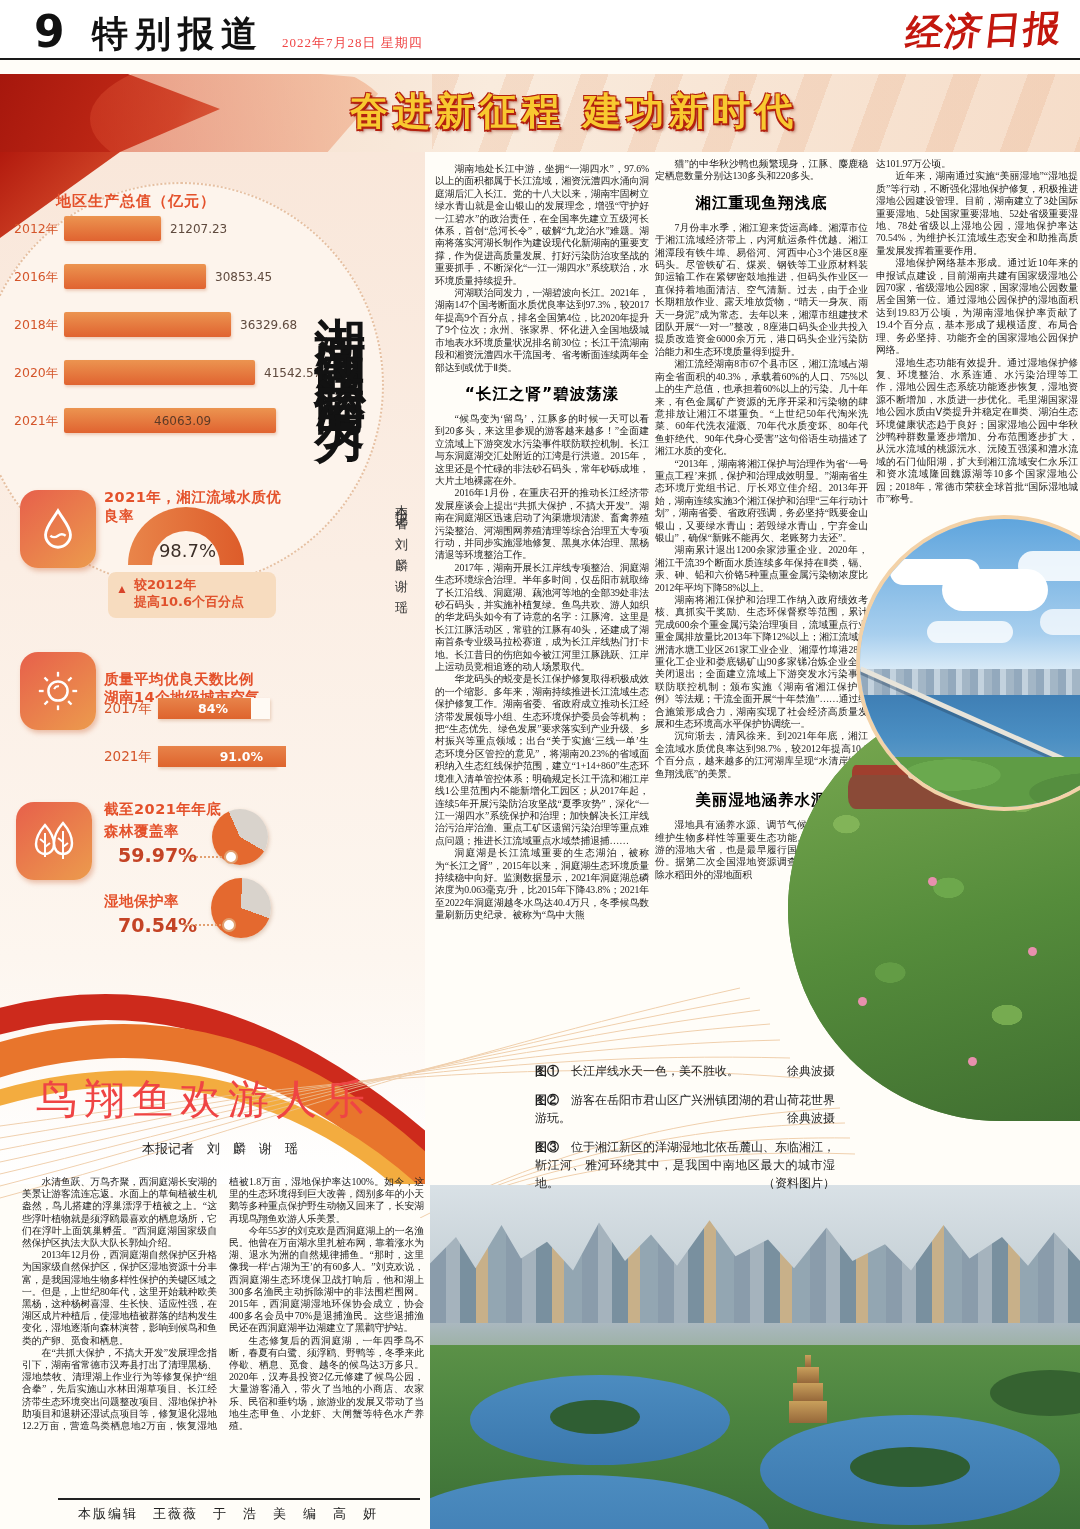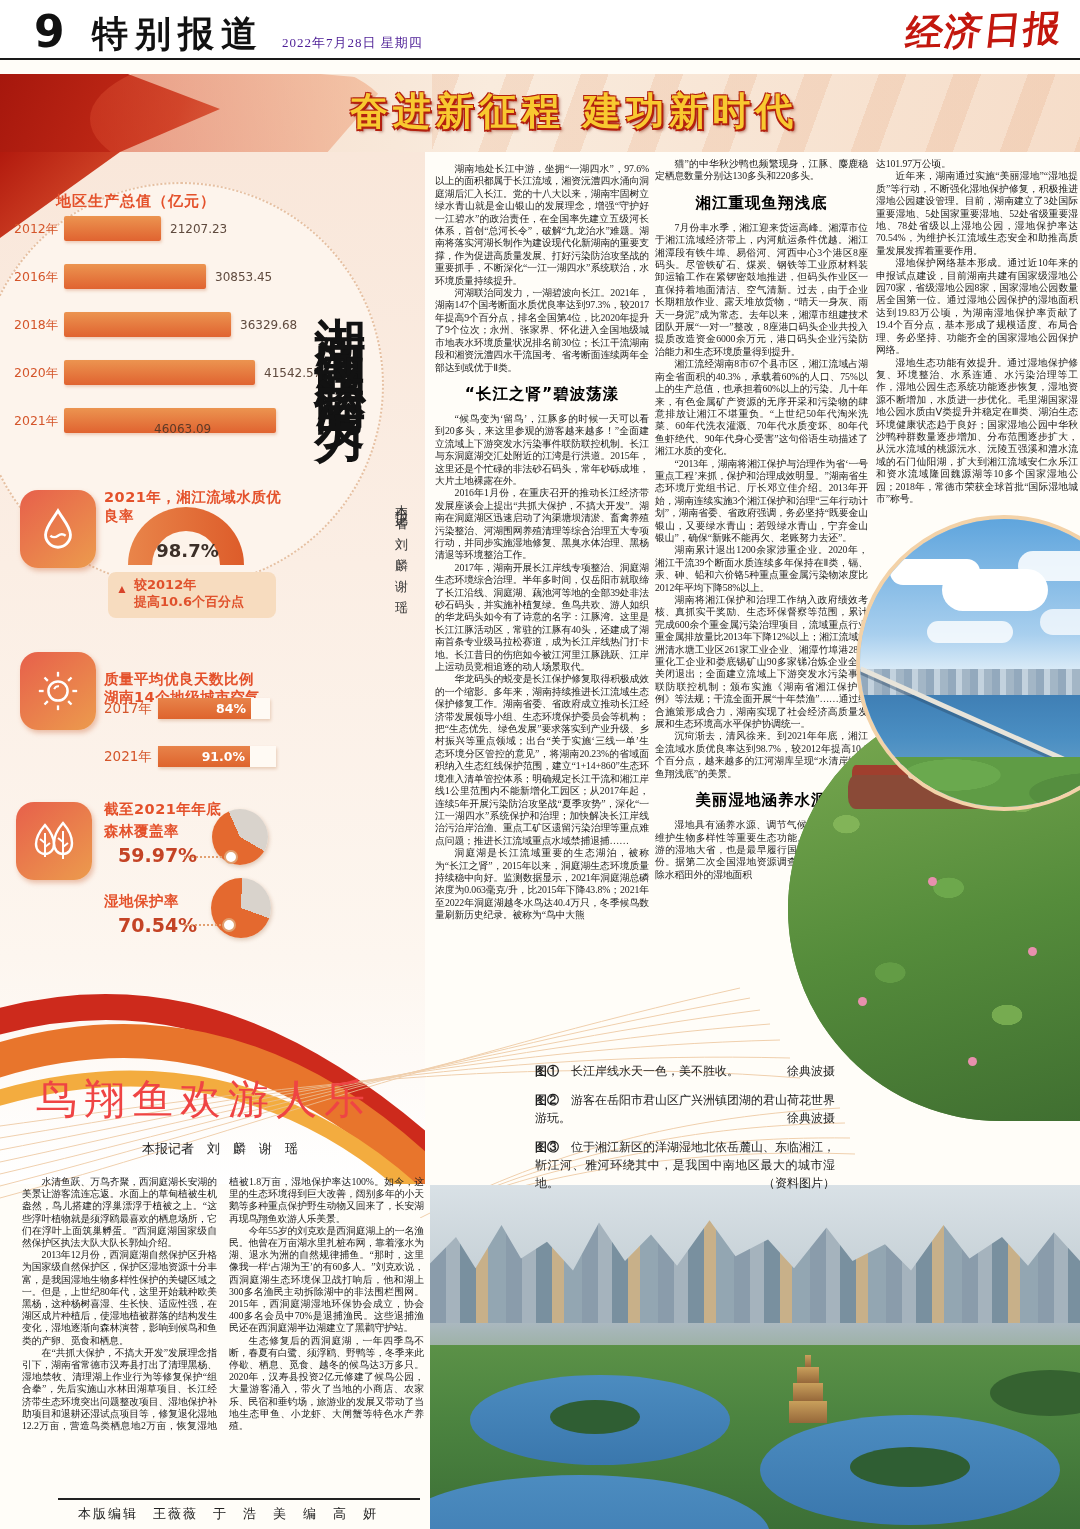--- a/index.html
+++ b/index.html
@@ -3,21 +3,21 @@
 <meta charset="utf-8">
 <style>
   html,body{margin:0;padding:0;background:#e9e6e0;}
   #page{position:relative;width:1080px;height:1529px;background:#fffdf8;overflow:hidden;
         font-family:"Liberation Serif",serif;}
   
   .hdr{position:absolute;left:0;top:0;width:1080px;height:58px;background:#fff;}
   .pageno{position:absolute;left:34px;top:6px;font-size:44px;font-weight:900;color:#111;
           font-family:"DejaVu Sans",sans-serif;}
   .section{position:absolute;left:92px;top:10px;font-size:36px;font-weight:900;color:#111;letter-spacing:7px;}
-  .dateline{position:absolute;left:282px;top:34px;font-size:13px;color:#4c1d95;letter-spacing:1px;}
+  .dateline{position:absolute;left:282px;top:34px;font-size:13px;color:#ef4444;letter-spacing:1px;}
   .masthead{position:absolute;right:18px;top:6px;font-size:37px;font-weight:900;color:#c3170e;
             transform:skewX(-8deg) rotate(-2deg);letter-spacing:2px;}
   .hrule{position:absolute;left:0;top:58px;width:1080px;height:2px;background:#1a1a1a;}
   
   .banner{position:absolute;left:0;top:74px;width:1080px;height:78px;overflow:hidden;
           background:linear-gradient(100deg,#f3d9c6 0%,#f9ebdd 45%,#f6ddc9 100%);}
   .banner .stripes{position:absolute;right:0;top:0;width:60%;height:100%;
      background:repeating-linear-gradient(110deg,rgba(233,178,142,.28) 0 26px,rgba(255,255,255,0) 26px 70px);}
   .banner .red1{position:absolute;left:0;top:0;width:400px;height:78px;
      background:linear-gradient(115deg,#a6170d 0%,#c62d18 45%,#e0714e 75%,rgba(224,113,78,0) 100%);
@@ -46,30 +46,30 @@
   .icon-sq{position:absolute;width:76px;height:78px;border-radius:18px;
         background:linear-gradient(140deg,#e7604b,#ec9b4d);box-shadow:2px 3px 5px rgba(200,90,40,.35);
         display:flex;align-items:center;justify-content:center;}
   .stat-title{position:absolute;font-size:14.5px;font-weight:900;color:#e4512b;
         font-family:"DejaVu Sans",sans-serif;letter-spacing:.5px;}
   .gauge{position:absolute;left:128px;top:355px;width:116px;height:58px;
         border-radius:116px 116px 0 0;background:linear-gradient(90deg,#e9854a,#dd5c2a);}
   .gauge:after{content:"";position:absolute;left:24px;top:24px;width:68px;height:34px;
         border-radius:68px 68px 0 0;background:#fdf3ea;}
   .gauge-val{position:absolute;left:140px;top:388px;width:95px;text-align:center;font-size:18px;
-        font-weight:700;color:#3c2f28;font-family:"DejaVu Sans",sans-serif;z-index:2;}
+        font-weight:400;color:#3c2f28;font-family:"DejaVu Sans",sans-serif;z-index:2;}
   .note-pill{position:absolute;left:108px;top:420px;width:168px;height:46px;background:#f7dcbf;
         border-radius:8px;padding:4px 8px 0 26px;box-sizing:border-box;}
   .note-pill .tri{position:absolute;left:8px;top:10px;color:#d8432a;font-size:12px;}
   .note-pill div{font-size:13px;font-weight:900;color:#e0512c;font-family:"DejaVu Sans",sans-serif;line-height:17px;}
   .abar-lab{position:absolute;font-size:13.5px;color:#d4552a;font-family:"DejaVu Sans",sans-serif;}
   .abar-track{position:absolute;height:21px;background:#fffaf4;box-shadow:1px 2px 3px rgba(190,120,70,.3);}
   .abar{position:absolute;height:21px;background:linear-gradient(180deg,#e8834a,#de642d);
         color:#fff;font-size:12.5px;font-weight:900;font-family:"DejaVu Sans",sans-serif;
-        text-align:right;line-height:21px;box-sizing:border-box;padding-right:5px;}
+        text-align:right;line-height:21px;box-sizing:border-box;padding-right:23px;}
   .pct-big{position:absolute;font-size:19px;font-weight:900;color:#c44325;font-family:"DejaVu Sans",sans-serif;}
   .pie{position:absolute;border-radius:50%;box-shadow:1px 2px 4px rgba(150,90,50,.3);}
   .leader{position:absolute;border-top:2px dotted #e2a070;}
   .ldot{position:absolute;width:10px;height:10px;border-radius:50%;background:#fff;border:2px solid #e2a070;}
   
   .vtitle{position:absolute;left:310px;top:276px;height:600px;writing-mode:vertical-rl;
         font-size:51px;font-weight:900;color:#121212;letter-spacing:12px;line-height:60px;z-index:3;}
   .vbyline{position:absolute;left:392px;top:494px;writing-mode:vertical-rl;font-size:13px;color:#333;
         letter-spacing:4px;z-index:3;}
   
@@ -189,21 +189,21 @@
       <span class="val" style="left:226px;">36329.68</span>
     </div>
     <div class="bar-row" style="top:208px;">
       <span class="ylab">2020年</span>
       <span class="bar" style="width:191px;"></span>
       <span class="val" style="left:250px;">41542.57</span>
     </div>
     <div class="bar-row" style="top:256px;">
       <span class="ylab">2021年</span>
       <span class="bar" style="width:212px;"></span>
-      <span class="val" style="left:140px;color:#5d3a26;margin-top:8px;">46063.09</span>
+      <span class="val" style="left:140px;color:#5d3a26;">46063.09</span>
     </div>
 
     <div class="icon-sq" style="left:20px;top:338px;">
       <svg width="46" height="46" viewBox="0 0 48 48">
           <path d="M24 5 C18 15 11 22 11 30 a13 13 0 0 0 26 0 C37 22 30 15 24 5 Z" fill="none" stroke="#fff" stroke-width="3"></path>
           <path d="M16 31 q4 3 8 0 q4 -3 8 0" stroke="#fff" fill="none" stroke-width="2.5"></path>
         </svg>
     </div>
     <div class="stat-title" style="left:104px;top:336px;width:190px;">2021年，湘江流域水质优良率</div>
     <div class="gauge"></div>
@@ -230,21 +230,21 @@
           </g>
         </svg>
     </div>
     <div class="stat-title" style="left:104px;top:498px;margin-top:38px;">湖南14个地级城市空气</div>
     <div class="stat-title" style="left:104px;top:518px;text-align:center;">质量平均优良天数比例</div>
     <span class="abar-lab" style="left:104px;top:548px;text-align:center;">2017年</span>
     <div class="abar-track" style="left:158px;top:546px;width:112px;"></div>
     <div class="abar" style="left:158px;top:546px;width:93px;">84%</div>
     <span class="abar-lab" style="left:104px;top:596px;">2021年</span>
     <div class="abar-track" style="left:158px;top:594px;width:118px;"></div>
-    <div class="abar" style="left:158px;top:594px;width:92px;">91.0%</div>
+    <div class="abar" style="left:158px;top:594px;width:128px;">91.0%</div>
 
     <div class="icon-sq" style="left:16px;top:650px;">
       <svg width="48" height="48" viewBox="0 0 48 48">
           <path d="M15 8 C9 15 6 21 6 27 c0 6 4 10 9 10 s9 -4 9 -10 C24 21 21 15 15 8 Z" fill="none" stroke="#fff" stroke-width="2.4"></path>
           <path d="M15 16 v24 M15 26 l-5 -4 M15 30 l5 -4" stroke="#fff" stroke-width="2"></path>
           <path d="M33 6 C27 13 24 20 24 26 c0 7 4 11 9 11 s9 -4 9 -11 C42 20 39 13 33 6 Z" fill="#e7784a" stroke="#fff" stroke-width="2.4"></path>
           <path d="M33 14 v28 M33 25 l-5 -4 M33 30 l5 -4" stroke="#fff" stroke-width="2"></path>
         </svg>
     </div>
     <div class="stat-title" style="left:104px;top:648px;">截至2021年年底</div>

